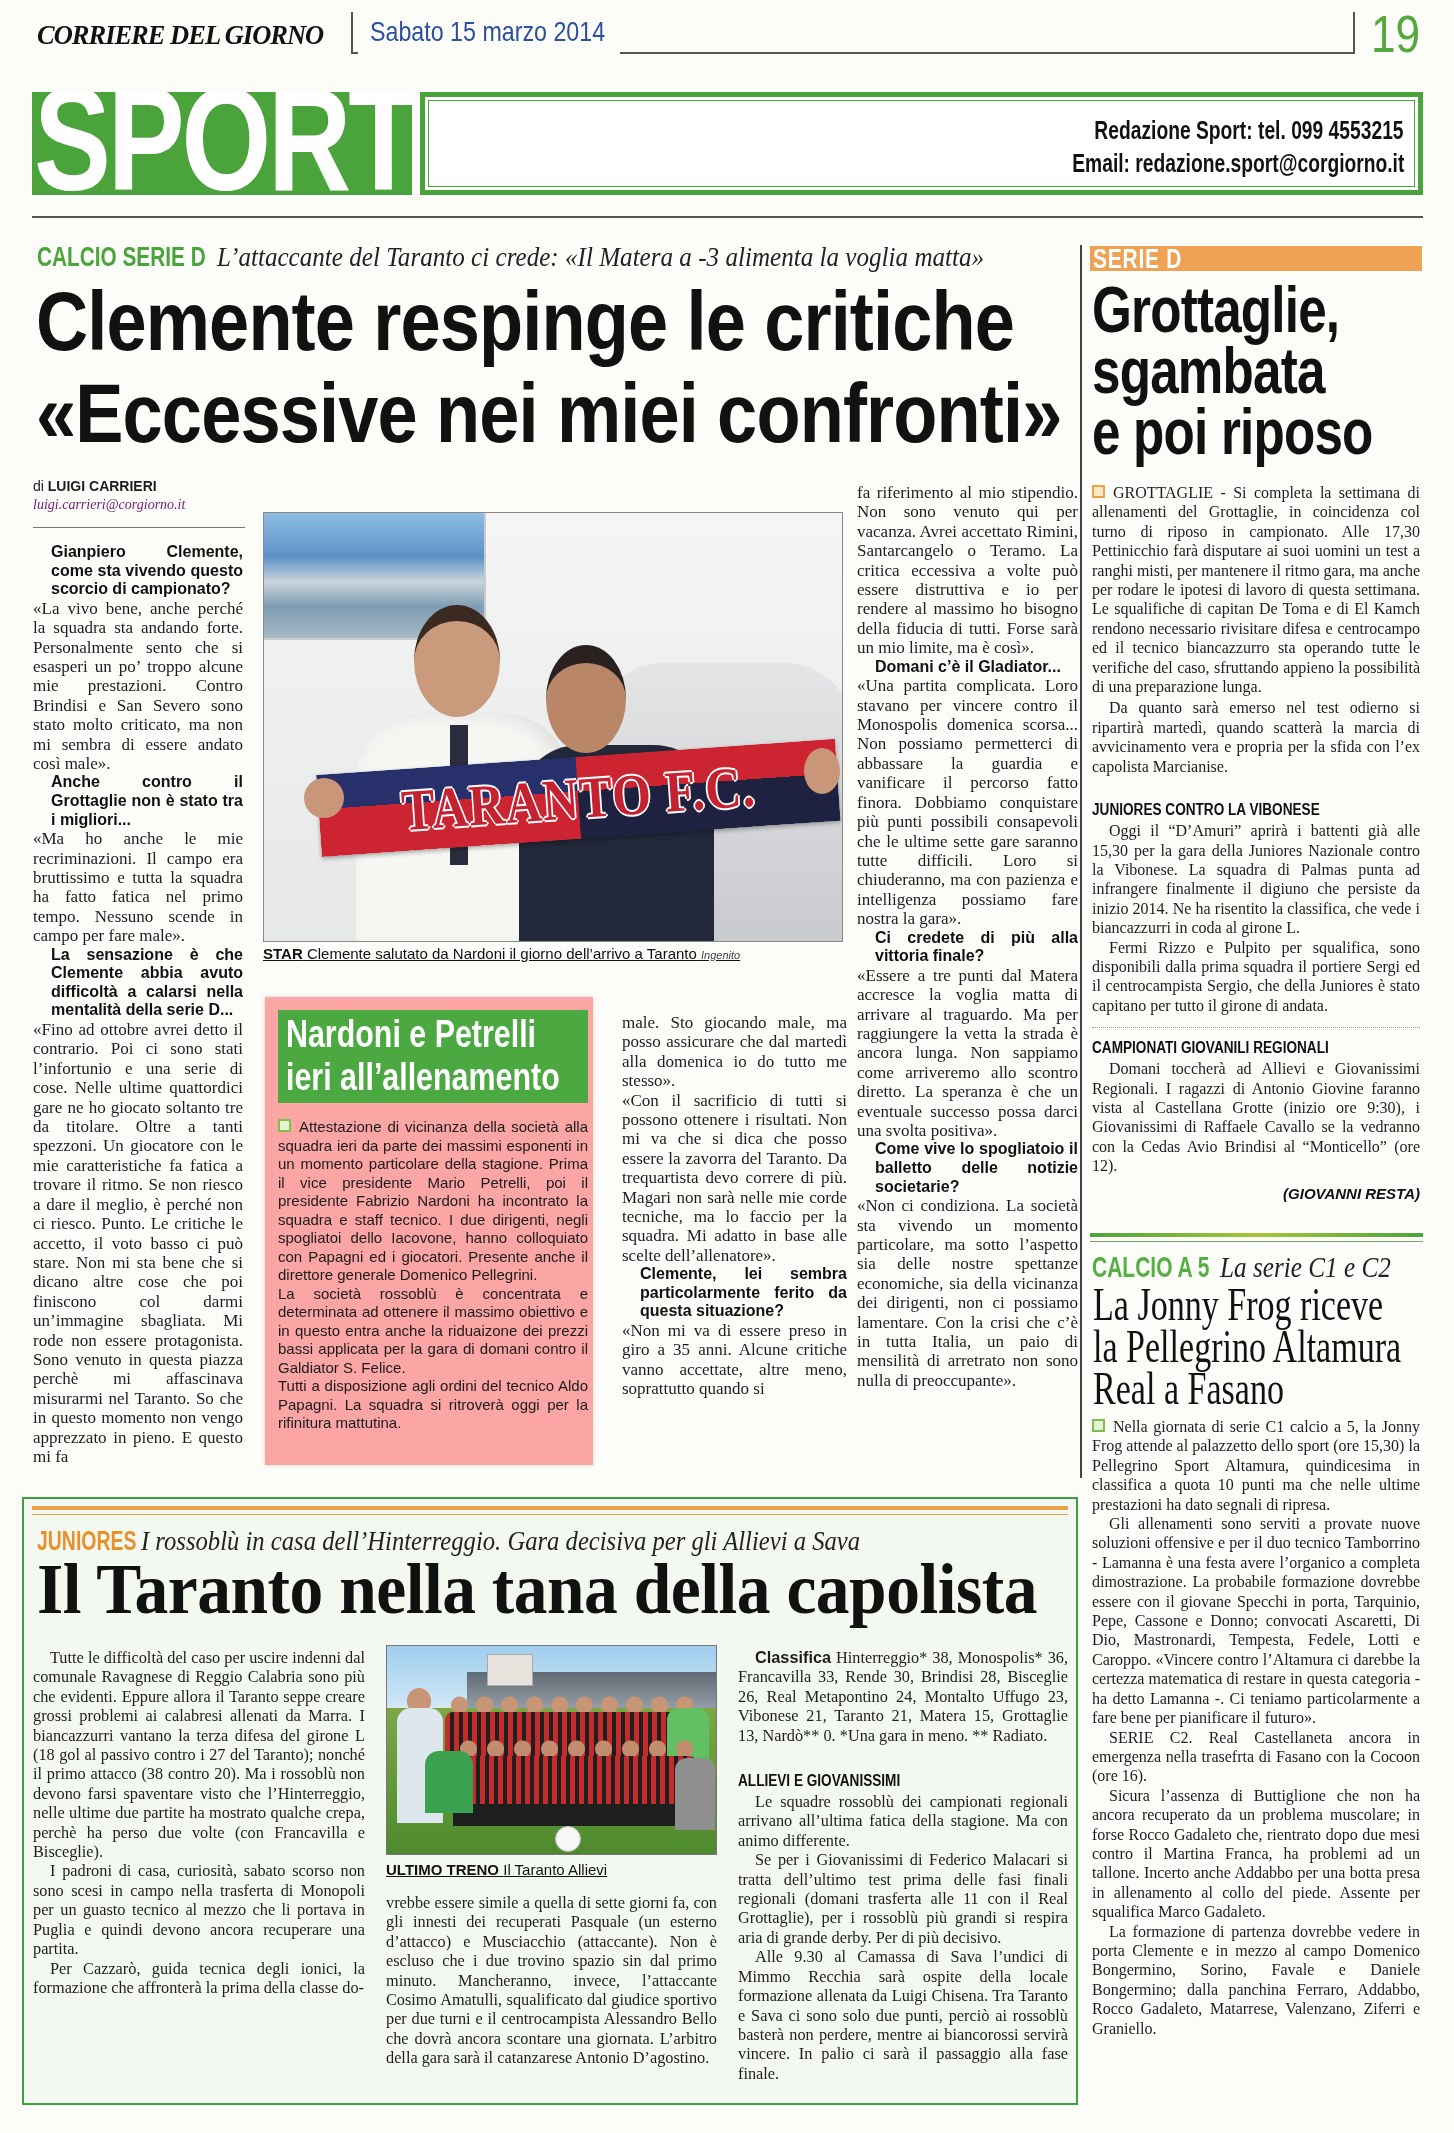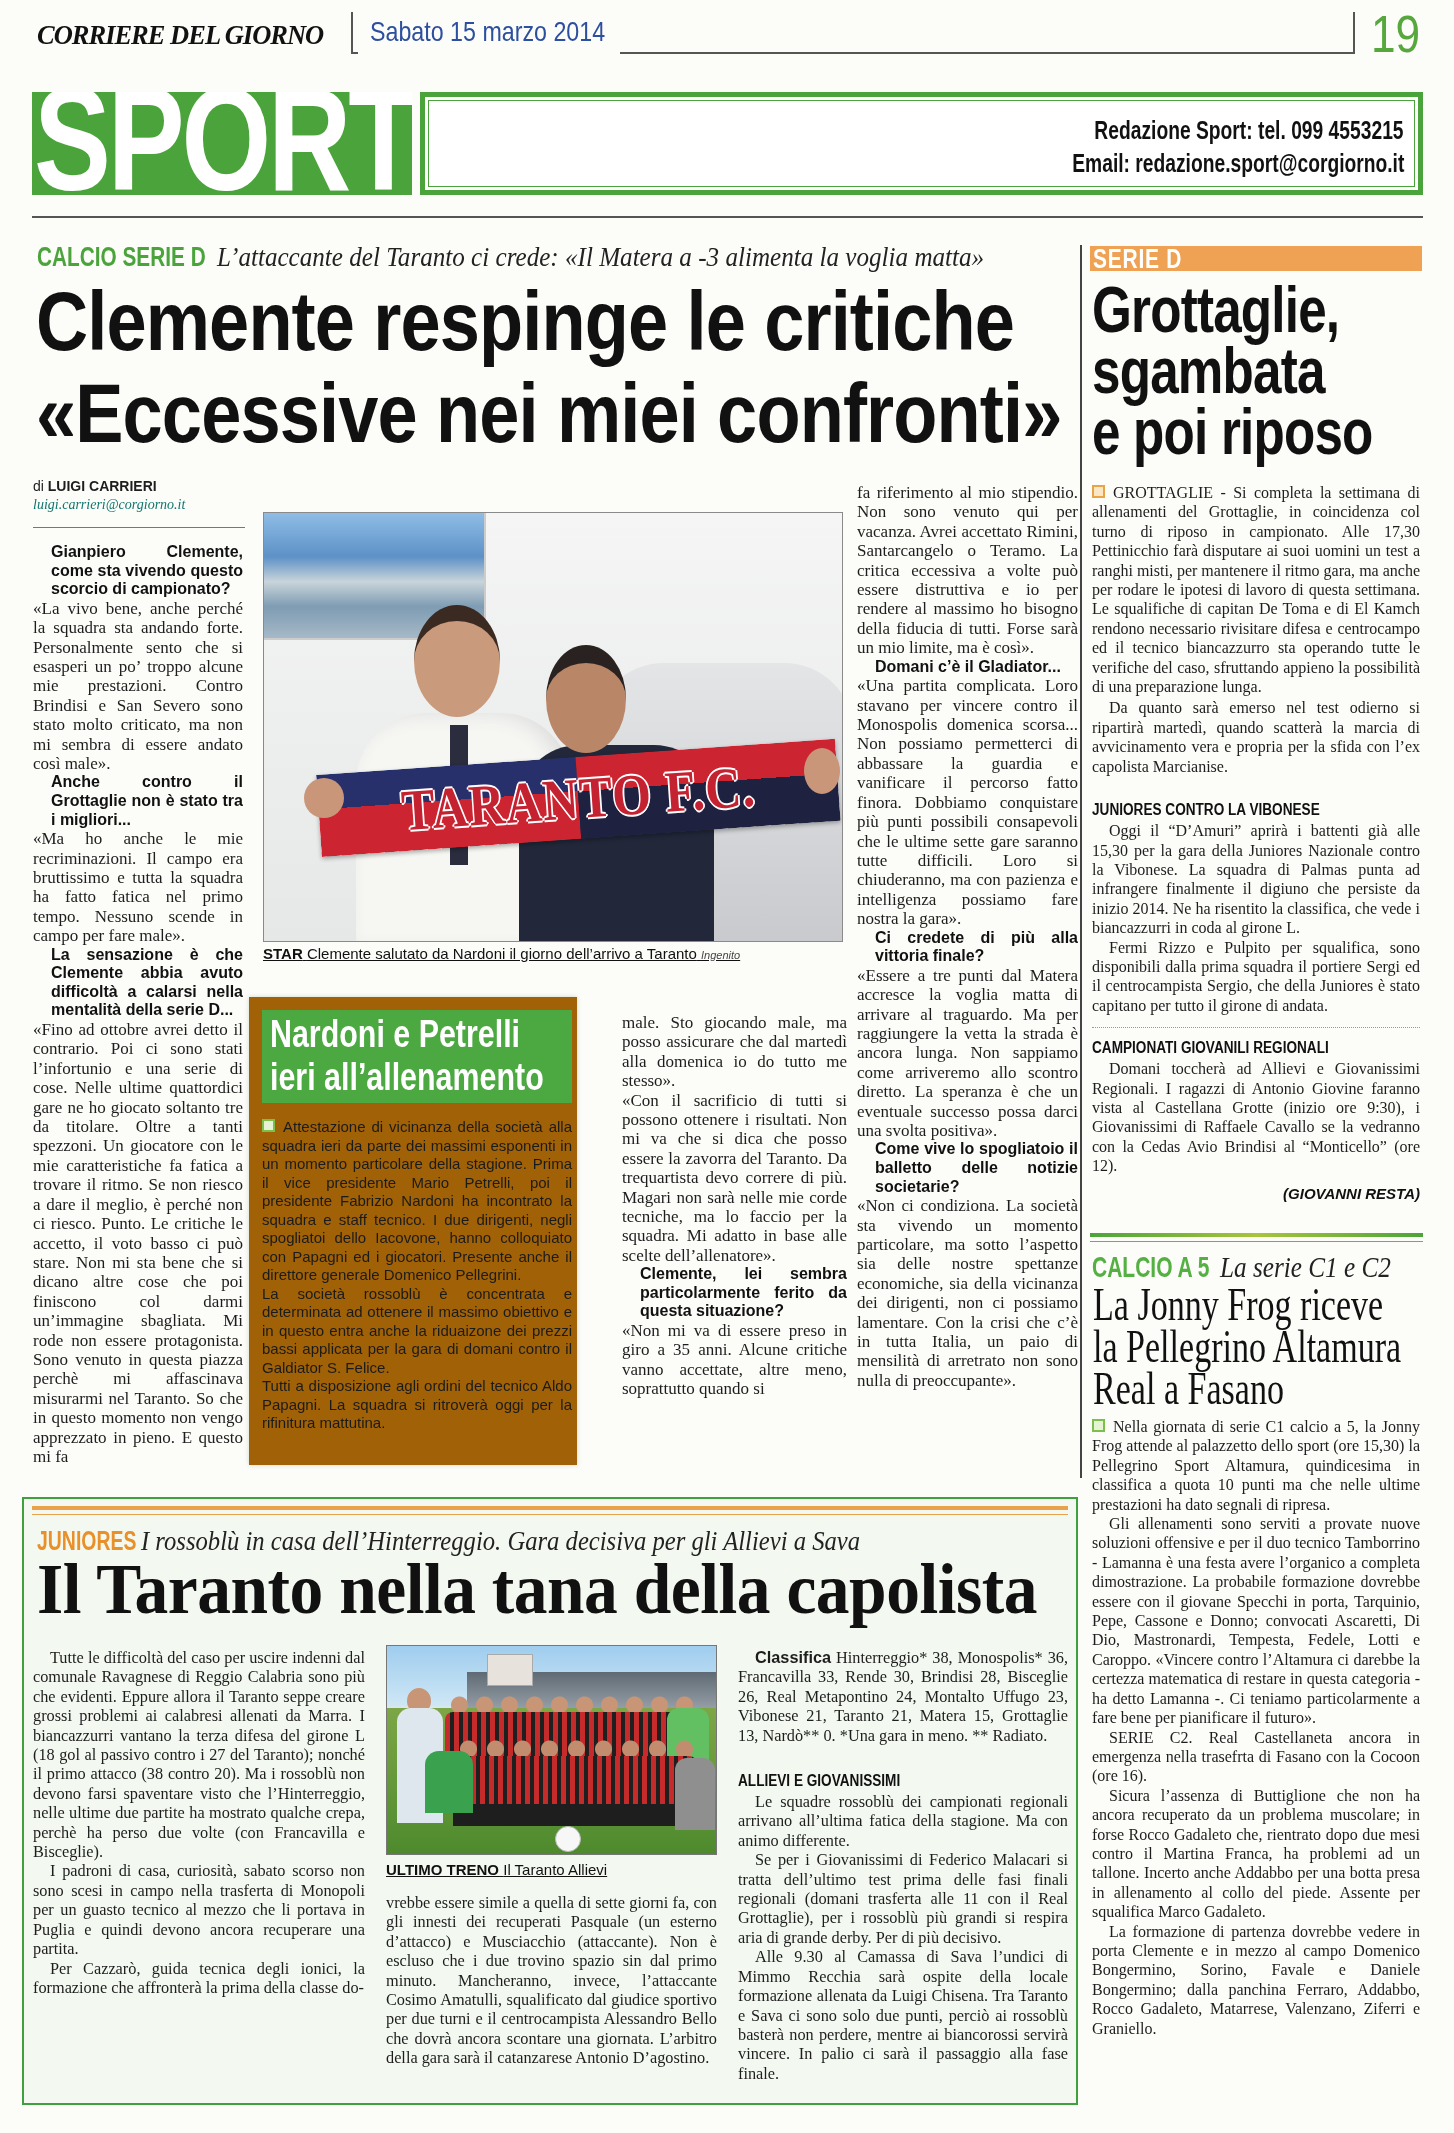--- a/index.html
+++ b/index.html
@@ -20,21 +20,21 @@
   .top-rule{left:32px;top:216px;width:1391px;height:2px;background:#555;}
   .v-rule{left:1080px;top:245px;width:1.5px;height:1233px;background:#444;}
   
   .kicker-label{font:bold 27px/32px "Liberation Sans",sans-serif;transform-origin:0 0;}
   .kicker-sub{font:italic 27px/32px "Liberation Serif",serif;color:#222;transform-origin:0 0;}
   .main-headline{left:36px;top:276px;transform:scaleX(.87);transform-origin:0 0;}
   .hl-line{font:bold 83px/92px "Liberation Sans",sans-serif;letter-spacing:-1px;white-space:nowrap;color:#111;}
   
   .byline{left:33px;top:477px;font:14px/18px "Liberation Sans",sans-serif;}
   .byline b{font-weight:bold;}
-  .byline-email{left:33px;top:496px;font:italic 14px/18px "Liberation Serif",serif;color:#0f766e;}
+  .byline-email{left:33px;top:496px;font:italic 14px/18px "Liberation Serif",serif;color:#701a75;}
   .byline-rule{left:33px;top:527px;width:212px;height:1px;background:#777;}
   
   .col{position:absolute;}
   .q{margin:0;padding-left:18px;font:bold 16px/18.6px "Liberation Sans",sans-serif;text-align:justify;color:#111;}
   .a{margin:0;font:17px/19.4px "Liberation Serif",serif;text-align:justify;}
   .p{margin:0;font:16px/19.4px "Liberation Serif",serif;text-align:justify;text-indent:17px;}
   .p.first{text-indent:0;}
   .jp{margin:0;font:16.3px/19.4px "Liberation Serif",serif;text-align:justify;text-indent:17px;}
   .jp.first{text-indent:0;}
   .subhead{display:block;font:bold 16px/20px "Liberation Sans",sans-serif;white-space:nowrap;transform:scaleX(.85);transform-origin:0 0;margin:14px 0 1px;color:#111;}
@@ -52,21 +52,21 @@
   .scarf{left:55px;top:262px;width:520px;height:82px;transform:rotate(-4deg);transform-origin:0 50%;overflow:hidden;box-shadow:0 2px 4px rgba(0,0,0,.3);}
   .scarf-left{left:0;top:0;width:50%;height:100%;background:linear-gradient(180deg,#27306b 0 42%,#cc2430 42% 100%);}
   .scarf-right{left:50%;top:0;width:50%;height:100%;background:linear-gradient(180deg,#cc2430 0 42%,#1e2240 42% 100%);}
   .scarf-text{left:0;top:10px;width:100%;text-align:center;font:bold 58px/64px "Liberation Serif",serif;color:#c52231;letter-spacing:1px;text-shadow:2px 0 0 #fff,-2px 0 0 #fff,0 2px 0 #fff,0 -2px 0 #fff,1px 1px 0 #fff,-1px -1px 0 #fff;transform:scaleX(.86);}
   .hand-l{left:40px;top:265px;width:40px;height:40px;border-radius:50%;background:#c9967a;}
   .hand-r{left:540px;top:235px;width:36px;height:46px;border-radius:50%;background:#c9967a;}
   .caption{font:15px/18px "Liberation Sans",sans-serif;white-space:nowrap;color:#111;text-decoration:underline;}
   .caption b{font-weight:bold;}
   .credit{font:italic 11px/14px "Liberation Sans",sans-serif;color:#444;}
   
-  .side-box{left:249px;top:997px;width:328px;height:468px;background:#a16207;box-shadow:0 0 4px rgba(120,140,110,.35);}
+  .side-box{left:265px;top:997px;width:328px;height:468px;background:#fca5a5;box-shadow:0 0 4px rgba(120,140,110,.35);}
   .side-box-title{left:13px;top:13px;width:310px;height:93px;background:#4ca840;}
   .side-title-line{left:8px;font:bold 38px/43px "Liberation Sans",sans-serif;color:#fff;white-space:nowrap;transform:scaleX(.8);transform-origin:0 0;}
   .side-body{left:13px;top:121px;width:310px;}
   .sp{margin:0;font:15px/18.5px "Liberation Sans",sans-serif;text-align:justify;color:#1b1b1b;}
   
   .serie-band{left:1090px;top:246px;width:332px;height:25px;background:#efa253;}
   .serie-text{left:1093px;top:244px;font:bold 28px/29px "Liberation Sans",sans-serif;color:#fff;transform:scaleX(.75);transform-origin:0 0;letter-spacing:1px;}
   .right-headline{left:1092px;top:280px;transform:scaleX(.8);transform-origin:0 0;}
   .rh-line{font:bold 64px/61px "Liberation Sans",sans-serif;letter-spacing:-1px;white-space:nowrap;color:#111;}
   .dotted{border-top:1px dotted #999;margin-top:12px;}

